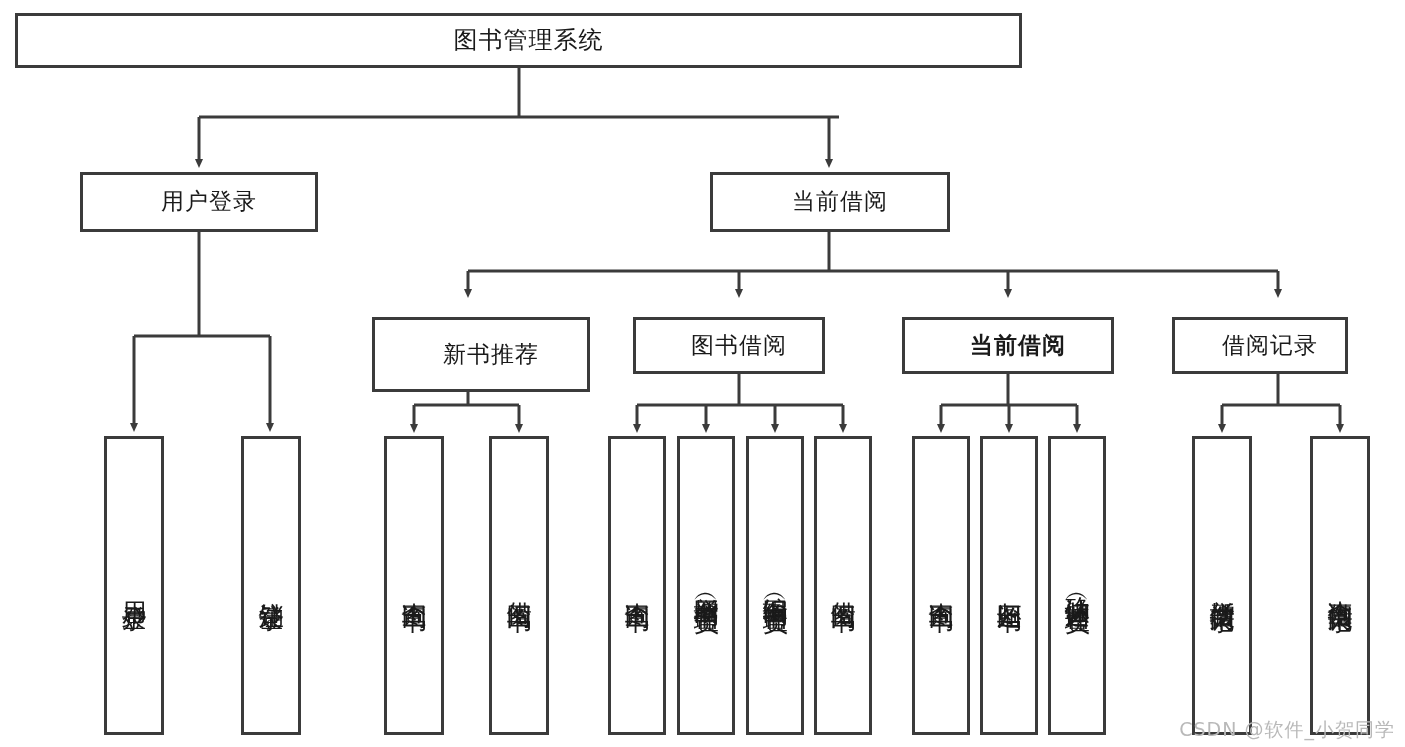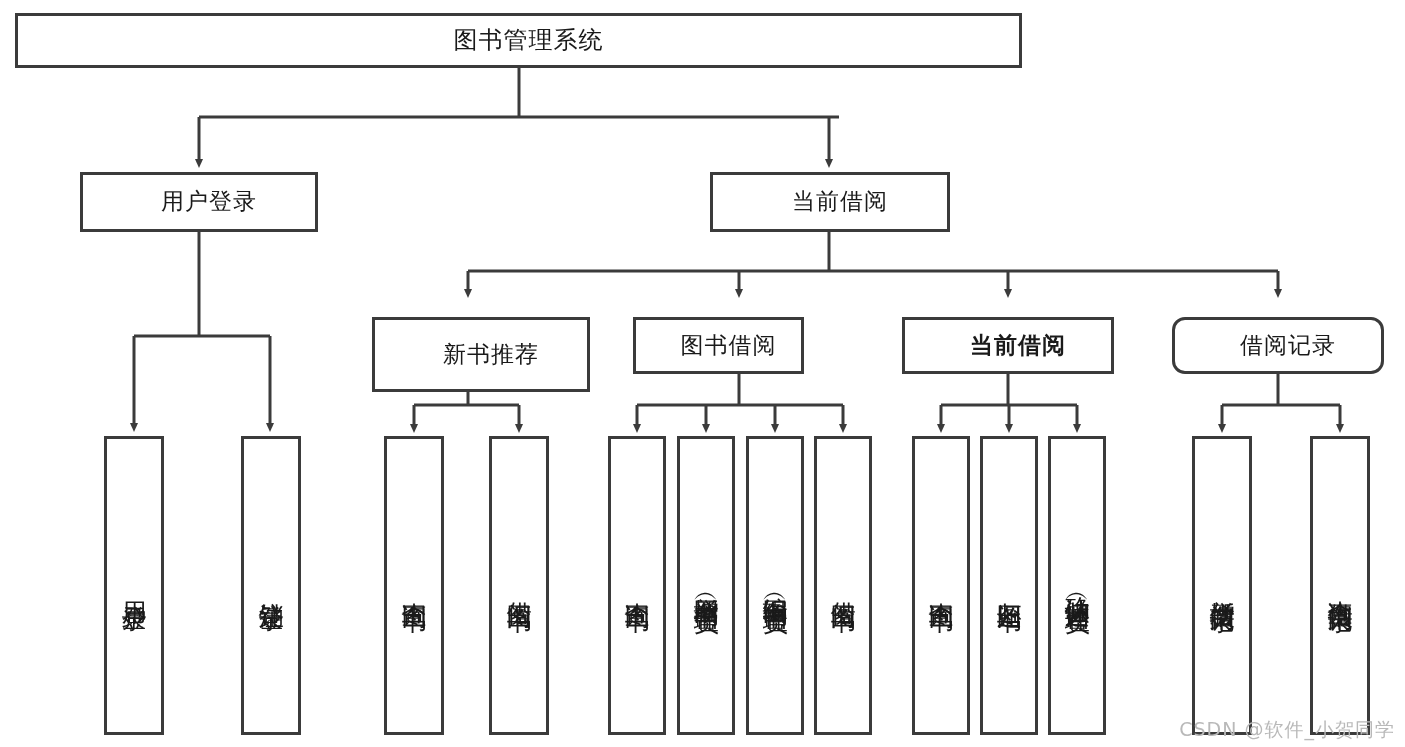--- a/index.html
+++ b/index.html
@@ -132,29 +132,29 @@
   </div>
 
   <div class="node horiz" style="left:710px;top:172px;width:240px;height:60px;">
     <span>当前借阅</span>
   </div>
 
   <div class="node horiz" style="left:372px;top:317px;width:218px;height:75px;">
     <span>新书推荐</span>
   </div>
 
-  <div class="node horiz" style="left:633px;top:317px;width:171px;height:57px;">
+  <div class="node horiz" style="left:633px;top:317px;width:192px;height:57px;">
     <span>图书借阅</span>
   </div>
 
   <div class="node horiz" style="left:902px;top:317px;width:212px;height:57px;font-weight:bold;">
     <span>当前借阅</span>
   </div>
 
-  <div class="node horiz" style="left:1172px;top:317px;width:212px;height:57px;border-radius:13px;">
+  <div class="node horiz" style="left:1172px;top:317px;width:176px;height:57px;">
     <span>借阅记录</span>
   </div>
 
   <div class="leaf" style="left:104px;top:436px;width:60px;height:299px;">
     <span class="vtext">用户登录</span>
   </div>
   <div class="leaf" style="left:241px;top:436px;width:60px;height:299px;">
     <span class="vtext">注销登录</span>
   </div>
 

